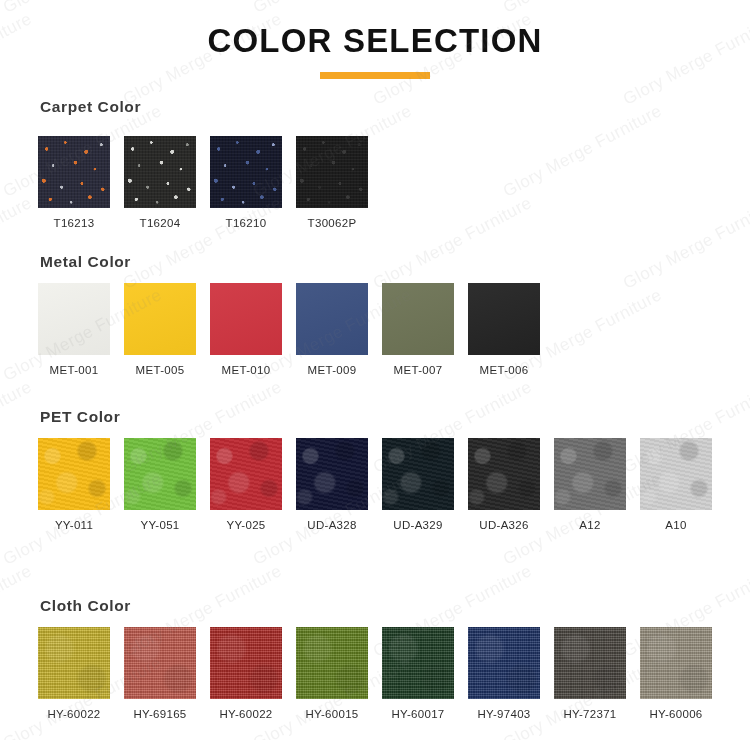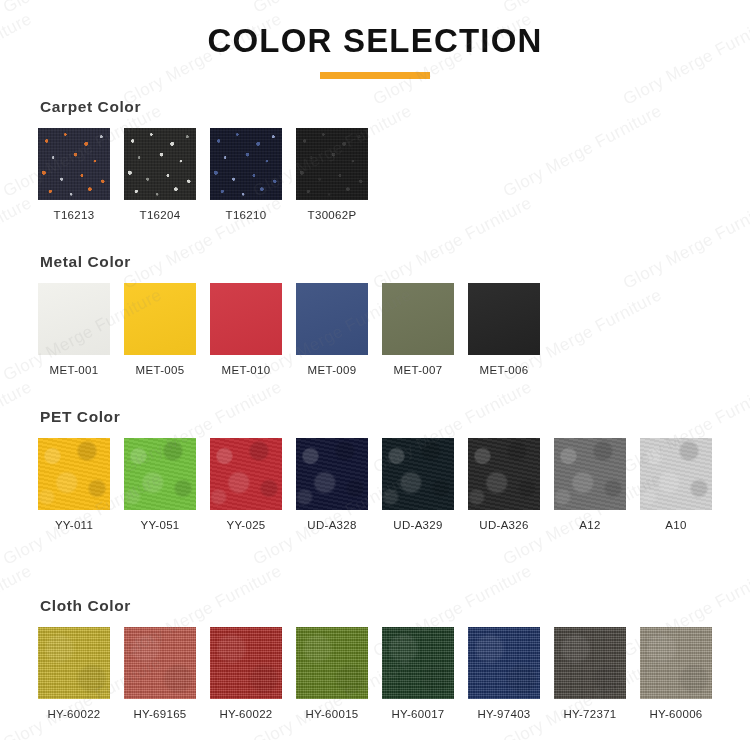--- a/index.html
+++ b/index.html
@@ -96,21 +96,21 @@
   .swatch-label {
     margin-top: 9px;
     font-family: "Liberation Sans", sans-serif;
     font-size: 11.5px;
     color: #2e2e2e;
     letter-spacing: 0.3px;
     white-space: nowrap;
   }
 
   
-  #section-carpet .swatch-cell { width: 72px; margin-right: 14px; }
+  #section-carpet .swatch-cell { width: 72px; margin-right: 14px; margin-top: 8px; }
   #section-metal  .swatch-cell { width: 72px; margin-right: 14px; }
   #section-pet    .swatch-cell { width: 72px; margin-right: 14px; }
   #section-cloth  .swatch-cell { width: 92px; margin-right: 14px; align-items: center; }
 
   
   
   .tex-carpet::after {
     content: "";
     position: absolute;
     inset: 0;

